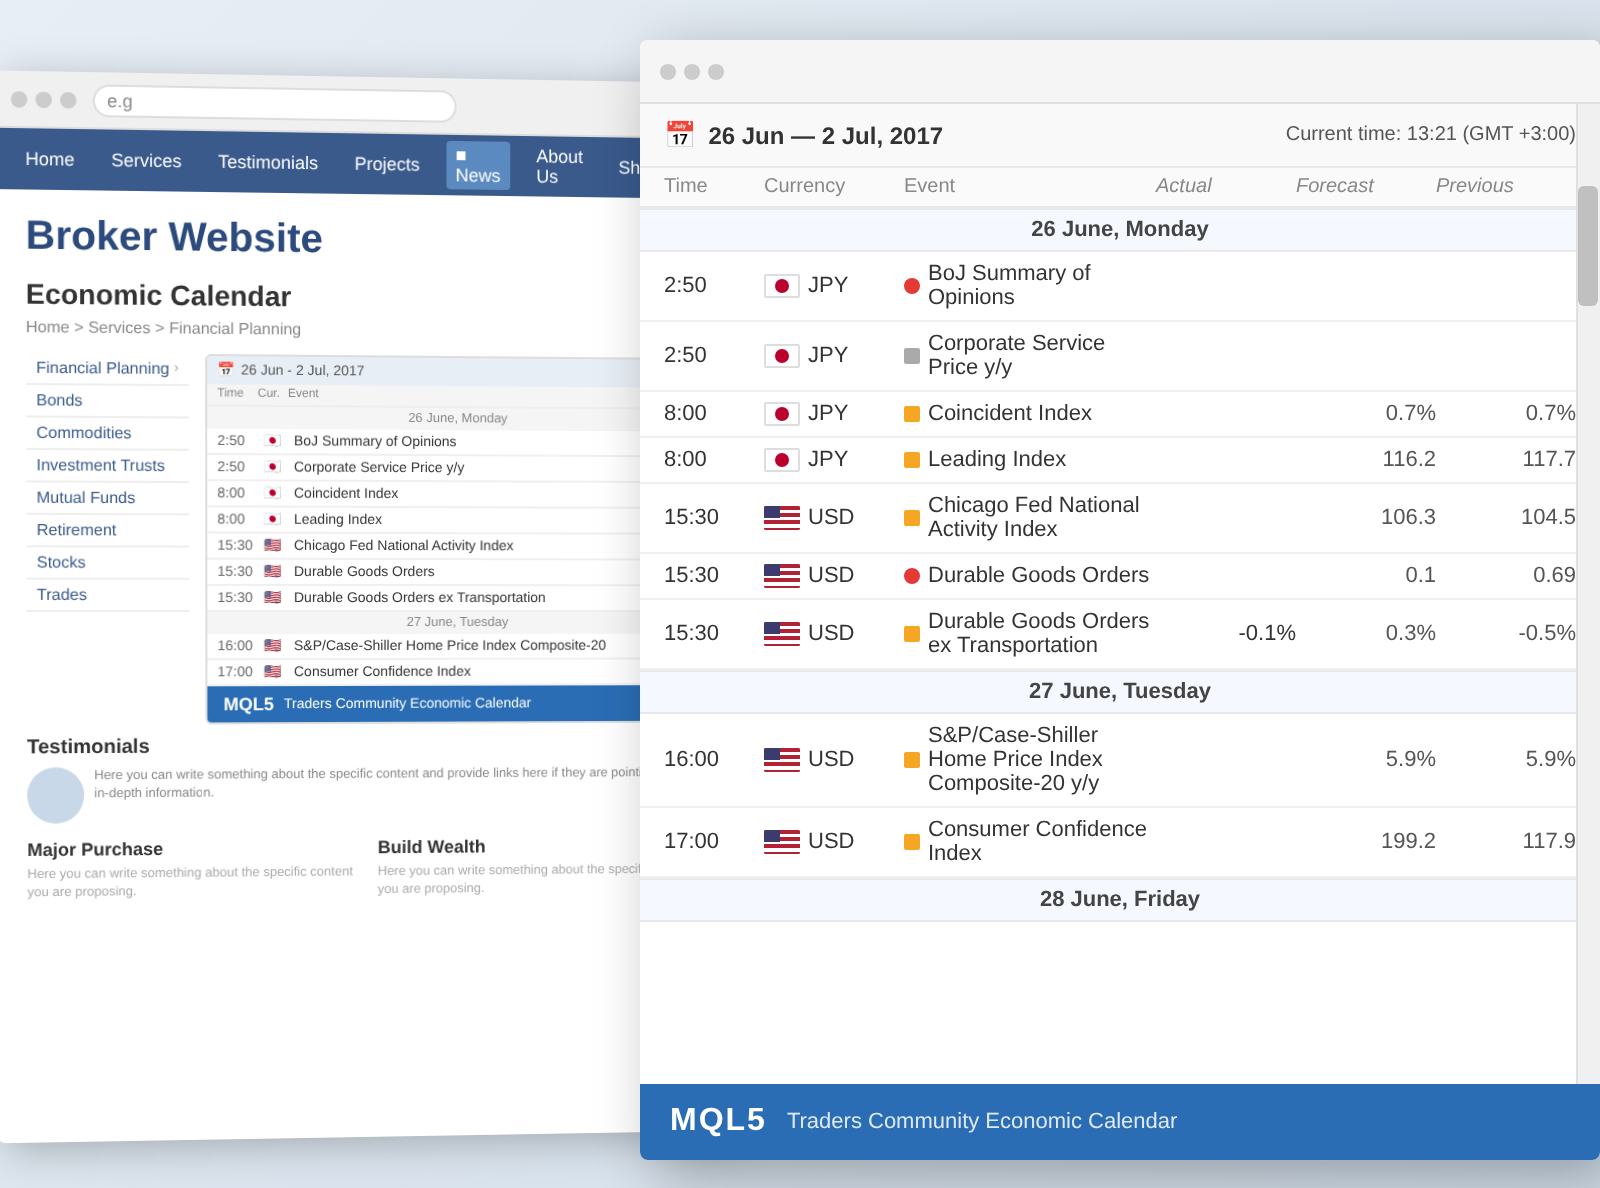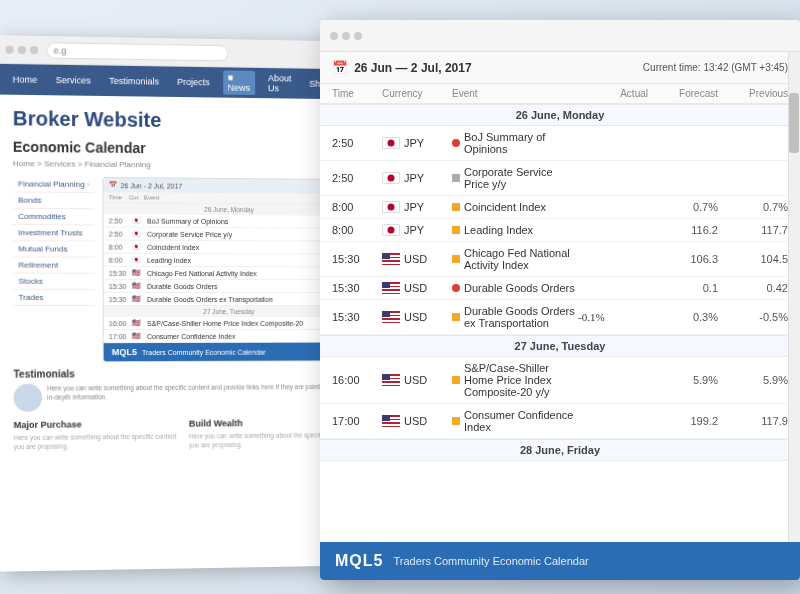--- a/index.html
+++ b/index.html
@@ -249,21 +249,21 @@
       grid-template-columns: 50px 70px 1fr 70px 70px 70px;
       padding: 4px 12px;
       border-bottom: 1px solid #e8e8e8;
       background: #fafafa;
     }
     .cal-col-header {
       font-size: 10px;
       color: #888;
       font-weight: normal;
     }
-    .cal-col-header.right { text-align: right; }
+    .cal-col-header.right { text-align: left; font-style: italic; }
     .cal-section-row {
       background: #f5f8ff;
       text-align: center;
       padding: 4px;
       font-size: 11px;
       font-weight: bold;
       color: #444;
       border-bottom: 1px solid #e8e8e8;
       border-top: 1px solid #e8e8e8;
     }
@@ -338,21 +338,21 @@
     }
     .event-dot {
       width: 8px;
       height: 8px;
       border-radius: 1px;
       flex-shrink: 0;
     }
     .dot-red { background: #e53935; border-radius: 50%; }
     .dot-orange { background: #f5a623; }
     .dot-gray { background: #aaa; }
-    .cal-actual { font-size: 11px; color: #333; font-family: Liberation Serif, serif; }
+    .cal-actual { text-align: right; font-size: 11px; color: #333; }
     .cal-forecast { text-align: right; font-size: 11px; color: #555; }
     .cal-previous { text-align: right; font-size: 11px; color: #555; }
     .cal-footer {
       position: absolute;
       bottom: 0;
       left: 0;
       right: 0;
       background: #2a6db5;
       height: 38px;
       display: flex;
@@ -543,21 +543,21 @@
     <div class="browser-dots">
       <div class="browser-dot"></div>
       <div class="browser-dot"></div>
       <div class="browser-dot"></div>
     </div>
   </div>
 
   <div class="cal-header">
     <span class="cal-header-icon">📅</span>
     <span class="cal-date-range">26 Jun — 2 Jul, 2017</span>
-    <span class="cal-current-time">Current time: 13:42 (GMT +3:45)</span>
+    <span class="cal-current-time">Current time: 13:21 (GMT +3:00)</span>
   </div>
 
   <div class="cal-table-header">
     <span class="cal-col-header">Time</span>
     <span class="cal-col-header">Currency</span>
     <span class="cal-col-header">Event</span>
     <span class="cal-col-header right">Actual</span>
     <span class="cal-col-header right">Forecast</span>
     <span class="cal-col-header right">Previous</span>
   </div>
@@ -638,21 +638,21 @@
     <span class="cal-time">15:30</span>
     <span class="cal-currency">
       <span class="flag-icon flag-us"></span> USD
     </span>
     <span class="cal-event">
       <span class="event-dot dot-red"></span>
       Durable Goods Orders
     </span>
     <span class="cal-actual"></span>
     <span class="cal-forecast">0.1</span>
-    <span class="cal-previous">0.42</span>
+    <span class="cal-previous">0.69</span>
   </div>
 
   <div class="cal-data-row">
     <span class="cal-time">15:30</span>
     <span class="cal-currency">
       <span class="flag-icon flag-us"></span> USD
     </span>
     <span class="cal-event">
       <span class="event-dot dot-orange"></span>
       Durable Goods Orders ex Transportation

